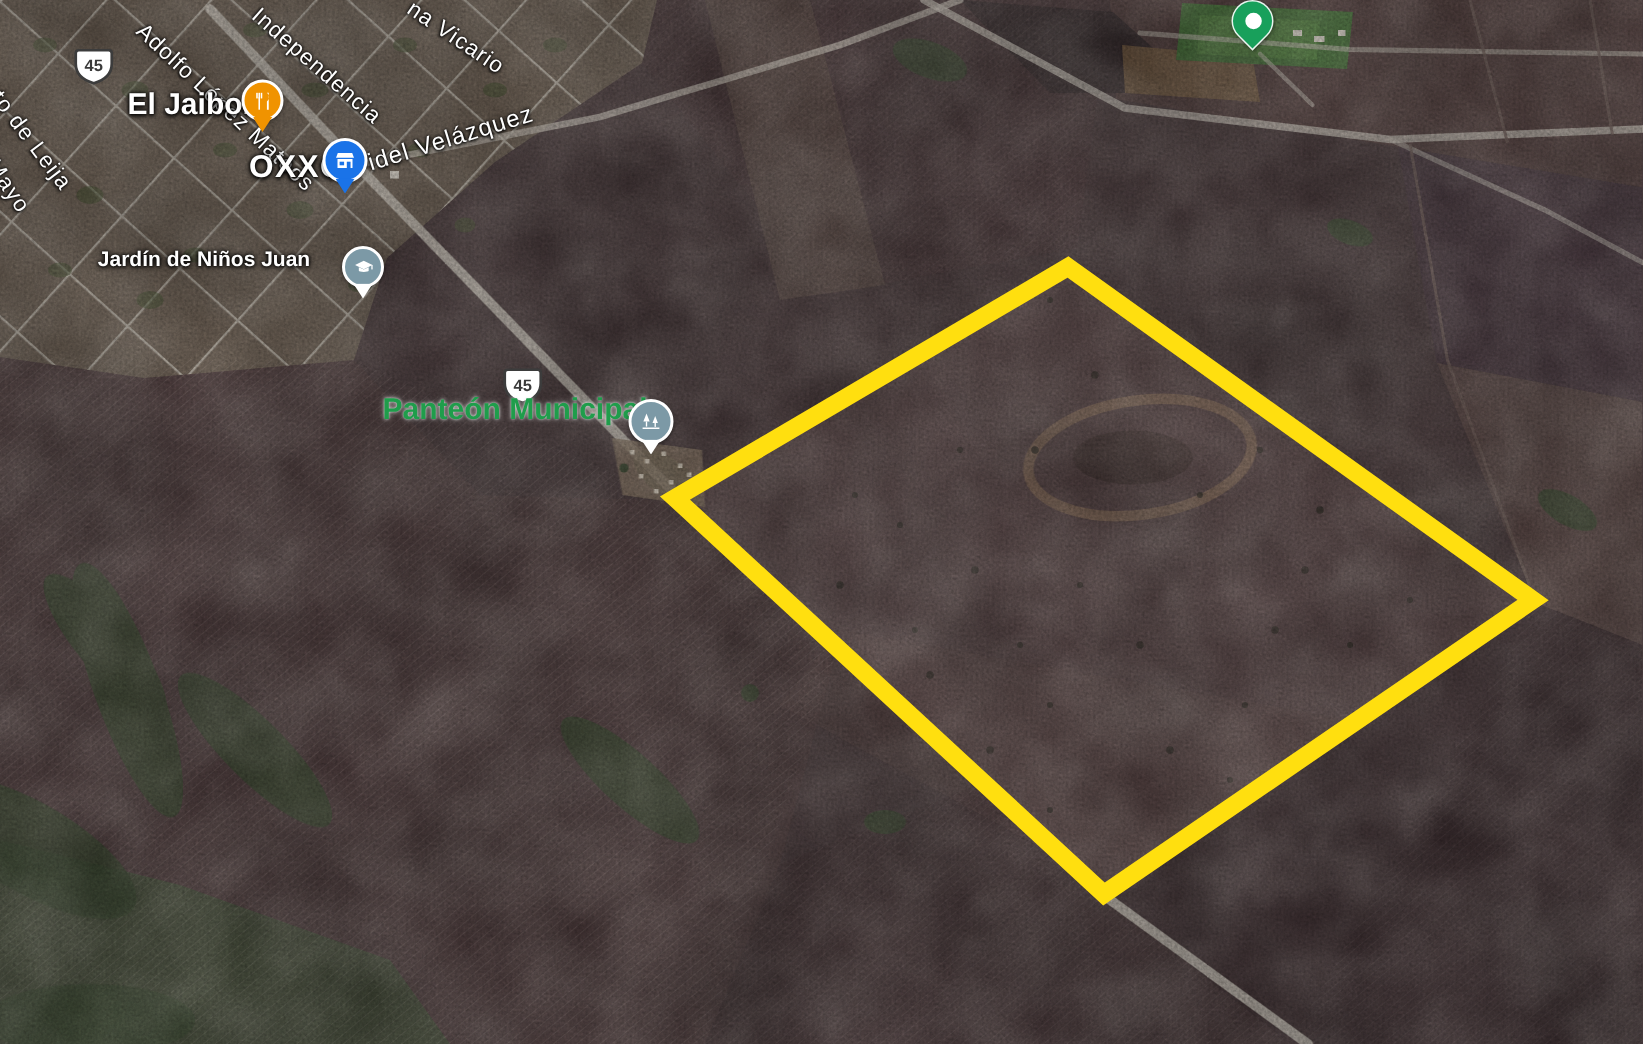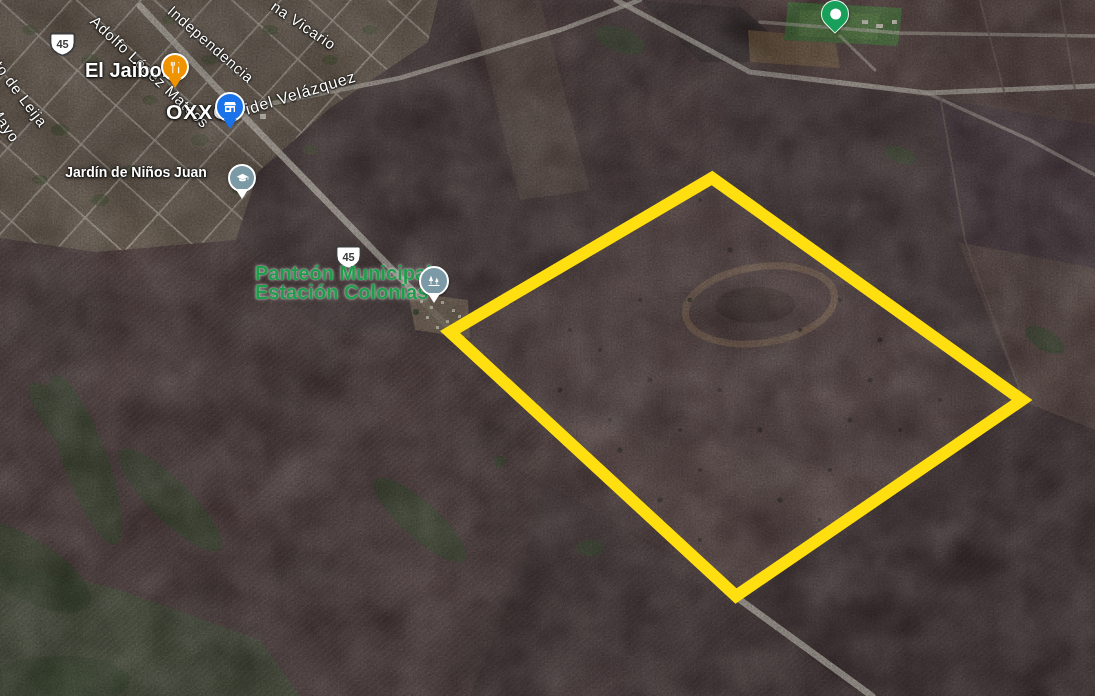--- a/index.html
+++ b/index.html
@@ -243,21 +243,20 @@
   <div class="street st-leija">ato de Leija</div>
   <div class="street st-mayo">Mayo</div>
 
   <div class="poi poi-jaibon">El Jaibon</div>
   <div class="poi poi-oxxo">OXXO</div>
   <div class="poi poi-jardin">
     <div>Jardín de Niños Juan</div>
   </div>
   <div class="poi poi-panteon" style="color: rgb(31, 157, 75);">
     <div>Panteón Municipal</div>
-    <div>Estación Colonias</div>
   </div>
 
   <div class="pin pin-jaibon">
     <div class="pin-circle c28" style="background: rgb(240, 147, 0);">
       <svg width="15" height="15" viewBox="0 0 16 16" fill="#fff">
         <rect x="3" y="2" width="1.1" height="4"></rect>
           <rect x="4.6" y="2" width="1.1" height="4"></rect>
         <rect x="6.2" y="2" width="1.1" height="4"></rect>
           <rect x="4.6" y="5.2" width="1.1" height="8.8"></rect>
         <path d="M10.6,2 c2,1.6 2,4.6 0,6.2 L10.6,14 h1.3 L11.9,2 z"></path>

